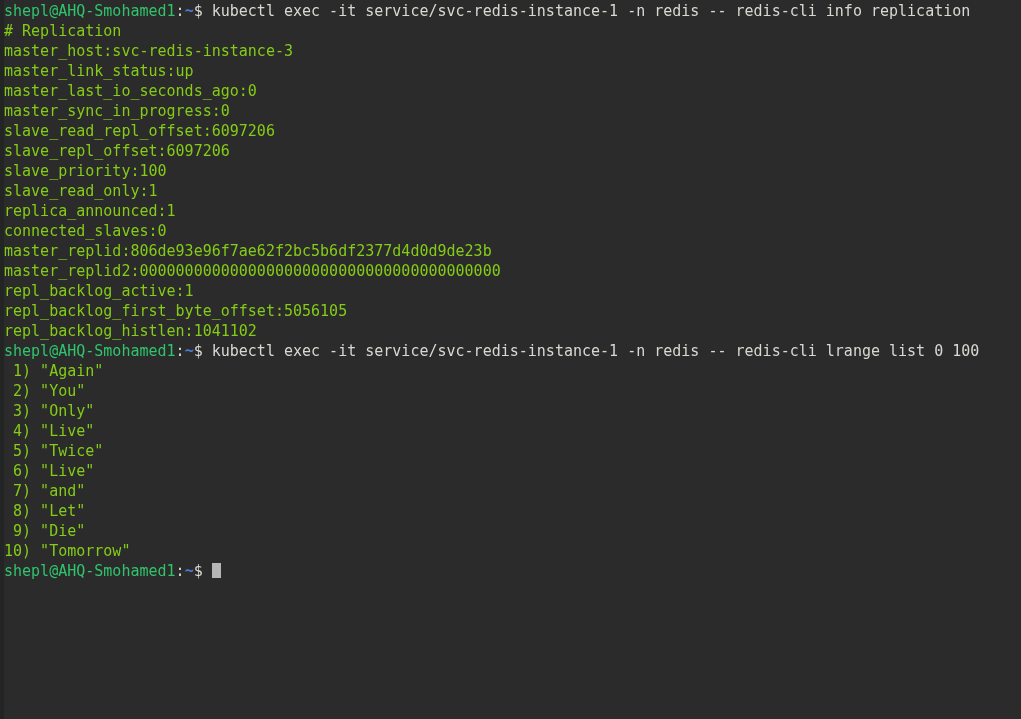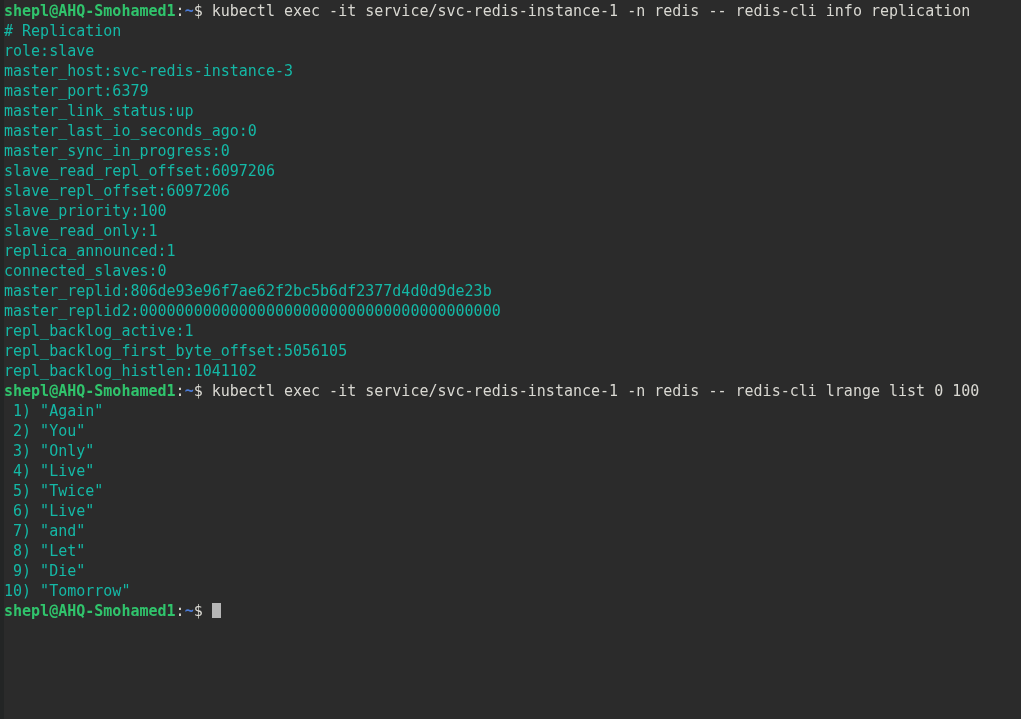--- a/index.html
+++ b/index.html
@@ -37,58 +37,56 @@
     bottom: 0;
     padding: 0;
   }
   .line {
     height: 20px;
     white-space: pre;
     color: #d9d8d2;
   }
   .ps1-user {
     color: #30c46c;
-    font-weight: bold;
+    font-weight: normal;
   }
   .ps1-colon {
     color: #d9d8d2;
   }
   .ps1-path {
     color: #4a7ad6;
     font-weight: bold;
   }
   .ps1-dollar {
     color: #d9d8d2;
   }
   .cmd {
     color: #d9d8d2;
   }
   .out {
-    color: #14b8a6;
+    color: #84cc16;
   }
   .cursor {
     display: inline-block;
     width: 9px;
     height: 15px;
     background: #b6b6b6;
     vertical-align: -2px;
     margin-left: 9px;
   }
 </style>
 </head>
 <body>
 
 <div id="terminal">
   <div id="gutter"></div>
   <div id="screen">
       <div class="line"><span class="ps1-user">shepl@AHQ-Smohamed1</span><span class="ps1-colon">:</span><span class="ps1-path">~</span><span class="ps1-dollar">$</span><span class="cmd"> kubectl exec -it service/svc-redis-instance-1 -n redis -- redis-cli info replication</span></div>
       <div class="line out"># Replication</div>
-      <div class="line out">role:slave</div>
       <div class="line out">master_host:svc-redis-instance-3</div>
-      <div class="line out">master_port:6379</div>
       <div class="line out">master_link_status:up</div>
       <div class="line out">master_last_io_seconds_ago:0</div>
       <div class="line out">master_sync_in_progress:0</div>
       <div class="line out">slave_read_repl_offset:6097206</div>
       <div class="line out">slave_repl_offset:6097206</div>
       <div class="line out">slave_priority:100</div>
       <div class="line out">slave_read_only:1</div>
       <div class="line out">replica_announced:1</div>
       <div class="line out">connected_slaves:0</div>
       <div class="line out">master_replid:806de93e96f7ae62f2bc5b6df2377d4d0d9de23b</div>

